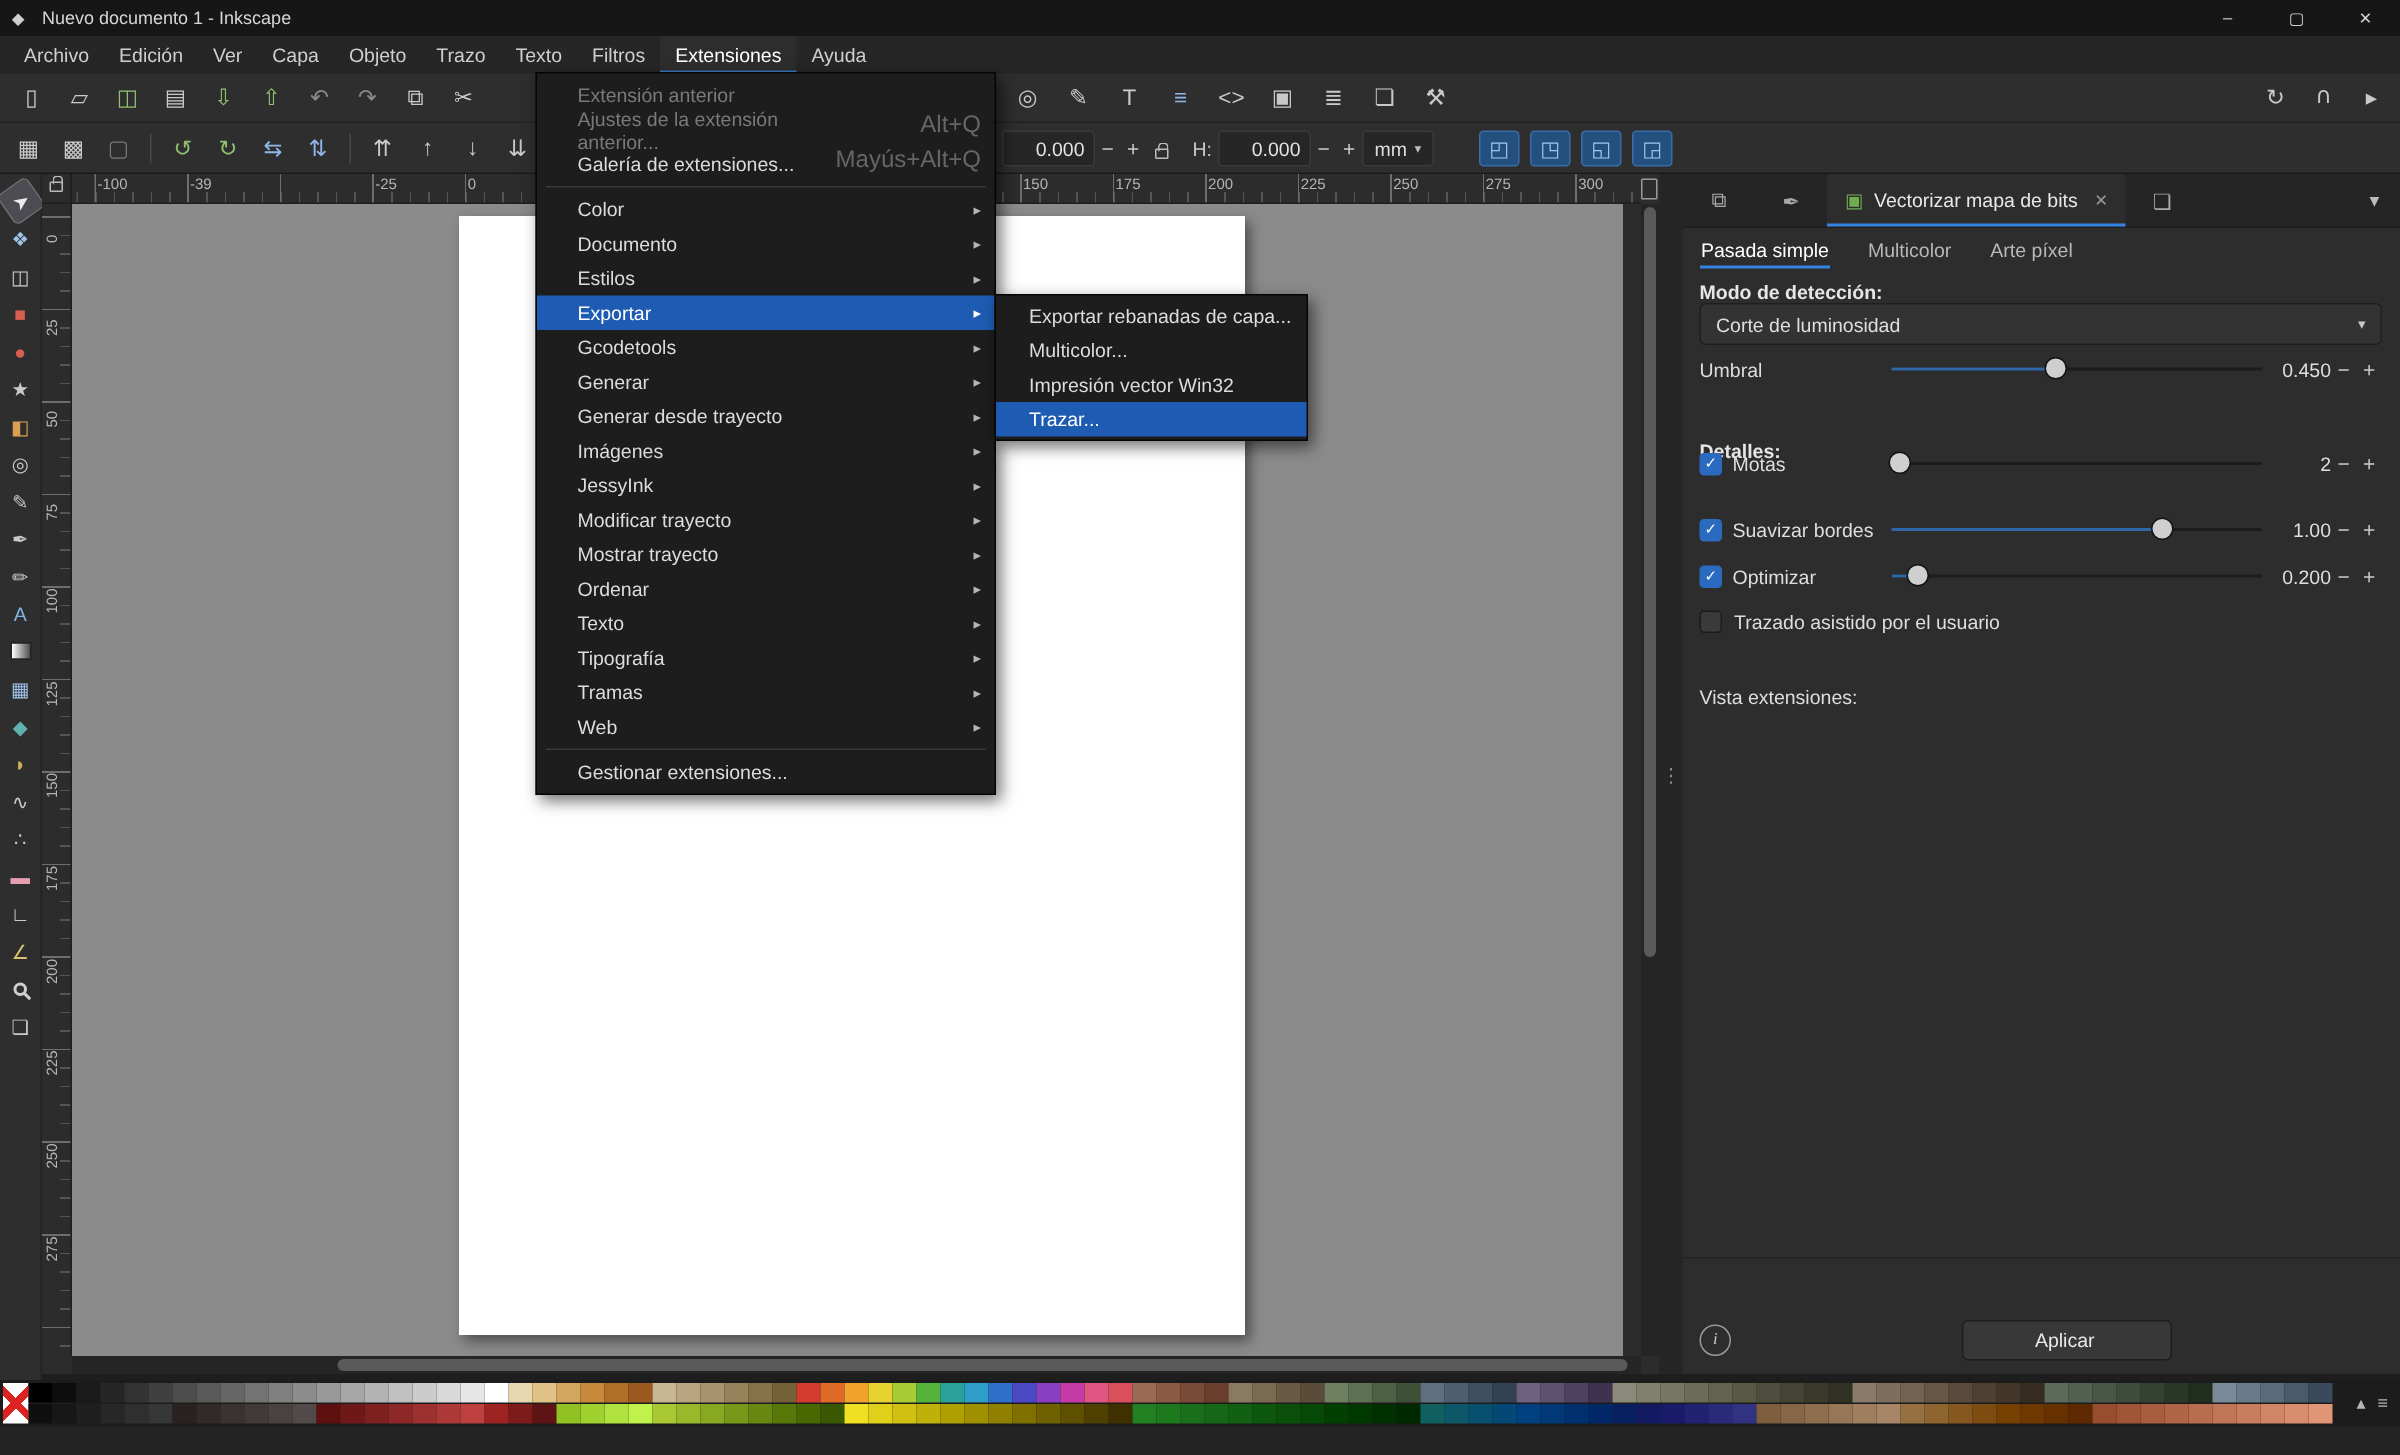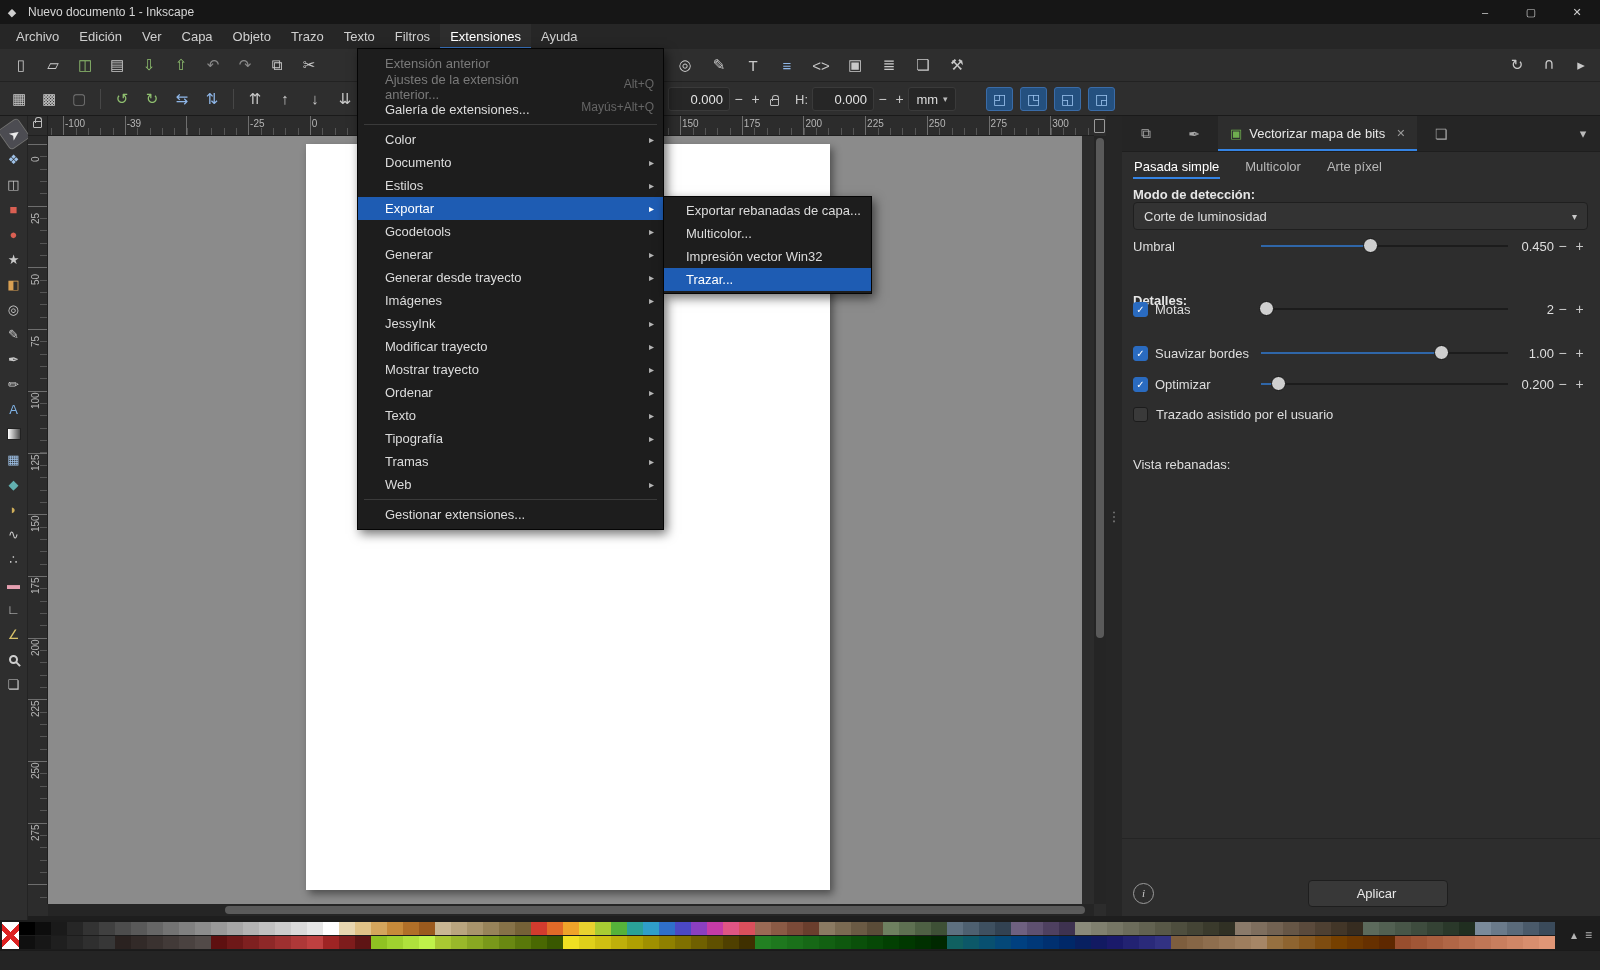--- a/index.html
+++ b/index.html
@@ -144,21 +144,21 @@
   #info-btn { width:21px; height:21px; border:1px solid #9a9a9a; border-radius:50%; display:flex;
     align-items:center; justify-content:center; font-size:11px; color:#cfcfcf; font-style:italic;
     font-family:"Liberation Serif", serif; }
   #apply-btn { position:absolute; left:175px; width:140px;padding-left:13px; }
 
   
   #ext-menu { position:absolute; left:357px; top:48px; width:307px; background:#1d1d1d;
     border:1px solid #050505; box-shadow:3px 4px 10px rgba(0,0,0,0.55); padding:3px 0; z-index:50; }
   .mi { height:23px; display:flex; align-items:center; padding:0 9px 0 27px; font-size:13px; color:#dcdcdc; }
   .mi .mi-label { flex:1; }
-  .mi .mi-short { color:#8a8a8a; font-size:12px;margin-top:40px; }
+  .mi .mi-short { color:#8a8a8a; font-size:16px;margin-top:40px; }
   .mi .mi-arrow { color:#b5b5b5; font-size:10px; margin-left:8px; }
   .mi.disabled { color:#7a7a7a;gap:37px; }
   .mi.disabled .mi-short { color:#666; }
   .mi.selected { background:#1e5cb3; color:#ffffff; }
   .mi.selected .mi-arrow { color:#fff; }
   .menu-sep { height:1px; background:#3a3a3a; margin:3px 6px; }
   #sub-menu { position:absolute; left:663px; top:196px; width:209px; background:#1d1d1d;
     border:1px solid #050505; box-shadow:3px 4px 10px rgba(0,0,0,0.55); padding:2px 0; z-index:51; }
   #sub-menu .mi { padding-left:22px; }
 
@@ -458,21 +458,21 @@
     <span class="spin">−</span>
     <span class="spin">+</span>
   </div>
 
   <div class="prow" id="row-asistido">
     <span class="cb"></span>
     <span class="cb-label">Trazado asistido por el usuario</span>
   </div>
 
   <div class="prow" id="row-preview">
-    <span>Vista rebanadas:</span>
+    <span>Vista extensiones:</span>
   </div>
 
   <div id="panel-sep"></div>
 
 
   <div class="prow" id="row-apply">
     <span id="info-btn">i</span>
     <span class="btn" id="apply-btn">Aplicar</span>
   </div>
 </div>

